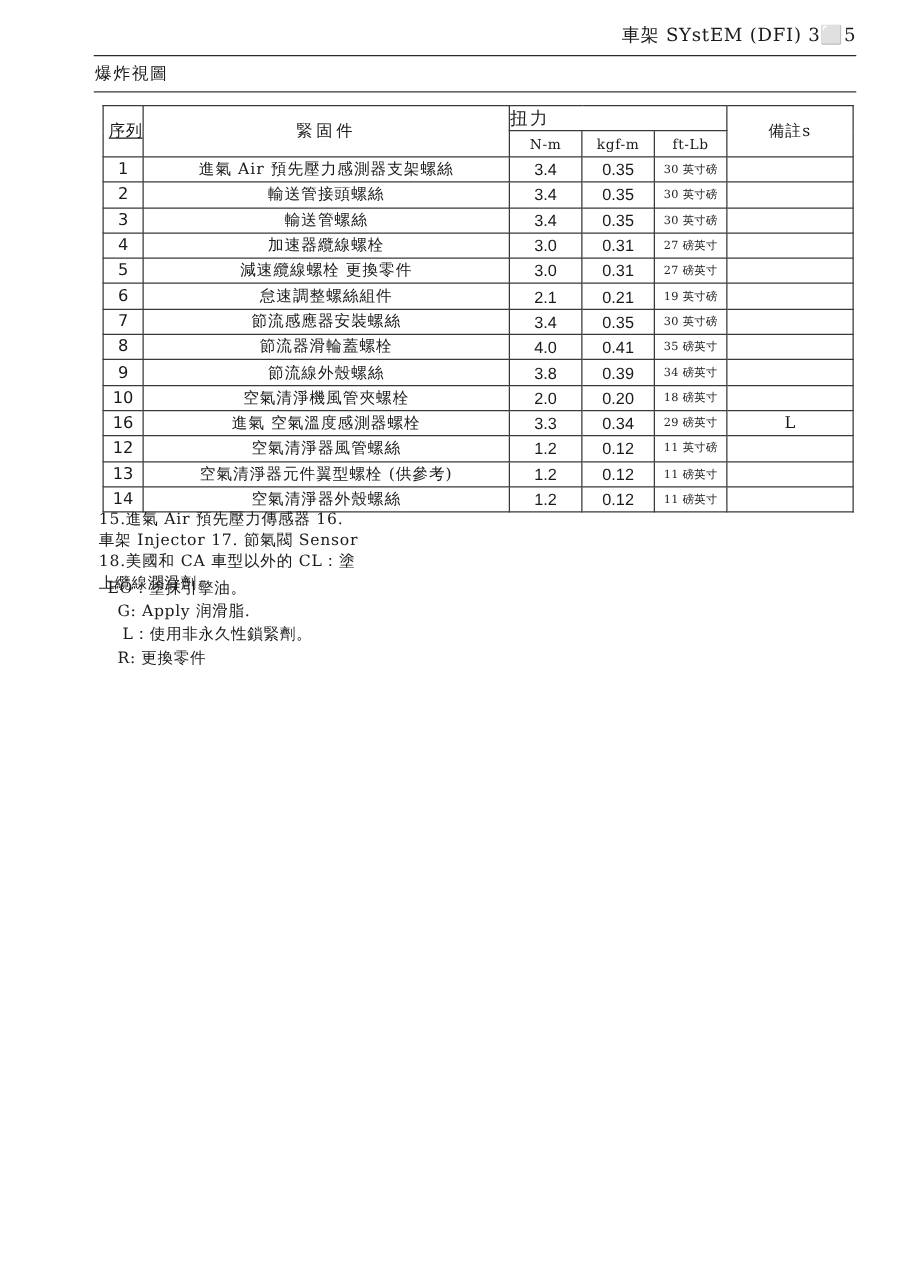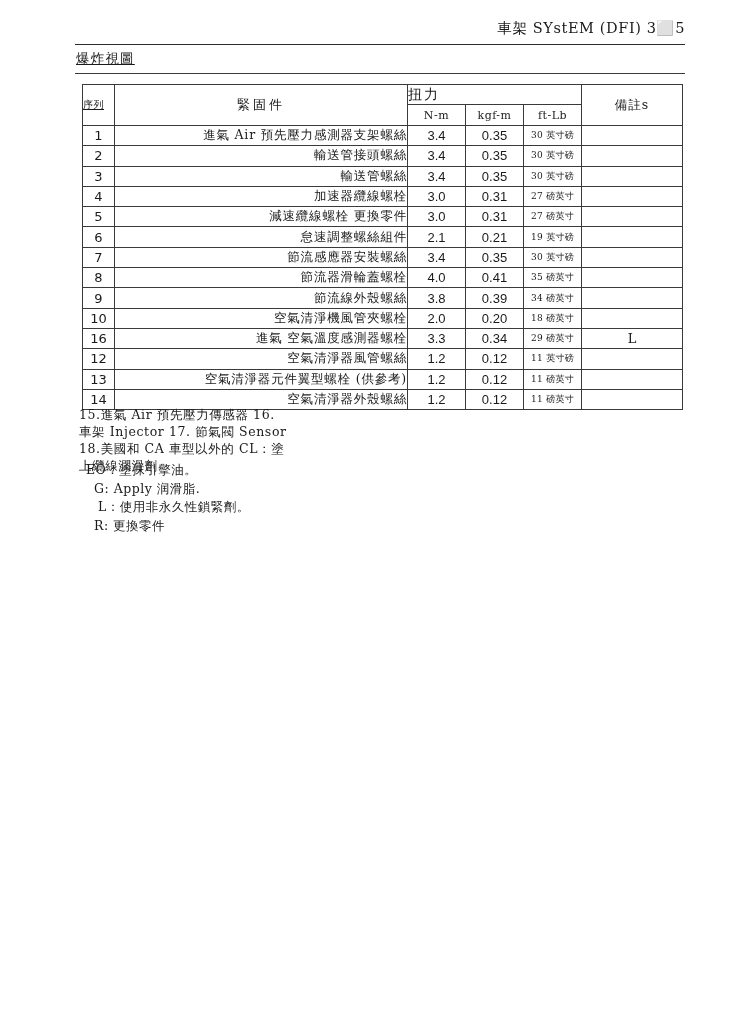--- a/index.html
+++ b/index.html
@@ -41,21 +41,20 @@
   }
 
   
   .section-title {
     position: absolute;
     left: 76px;
     top: 50px;
     font-size: 13.5px;
     letter-spacing: 1.2px;
     color: #1a1a1a;
-    text-decoration: underline;
   }
   .section-rule {
     position: absolute;
     left: 75px;
     top: 73px;
     width: 610px;
     height: 0;
     border-top: 1px solid #3a3a3a;
   }
 
@@ -92,22 +91,22 @@
     letter-spacing: 2px;
   }
   .th-unit {
     height: 20px;
     text-align: center;
     font-size: 11px;
     letter-spacing: 0.5px;
     font-family: "DejaVu Serif", "Liberation Serif", serif;
   }
   .th-seq {
-    text-align: left;
-    font-size: 10px;
+    text-align: right;
+    font-size: 13px;
     letter-spacing: 0.5px;
     vertical-align: middle;
     text-decoration: underline;
   }
   .th-part {
     text-align: center;
     font-size: 13px;
     letter-spacing: 3px;
     vertical-align: middle;
   }
@@ -119,21 +118,21 @@
   }
 
   .torque-table tbody tr { height: 20.3px; }
 
   .cell-seq {
     text-align: center;
     font-size: 13px;
     font-family: "DejaVu Sans", "Liberation Sans", sans-serif;
   }
   .cell-part {
-    text-align: right;
+    text-align: center;
     padding-left: 7px;
     font-size: 12.5px;
     letter-spacing: 0.8px;
     white-space: nowrap;
     margin-top: 16px;
   }
   .cell-num {
     text-align: center;
     font-size: 13px;
     font-family: Liberation Sans, sans-serif;

